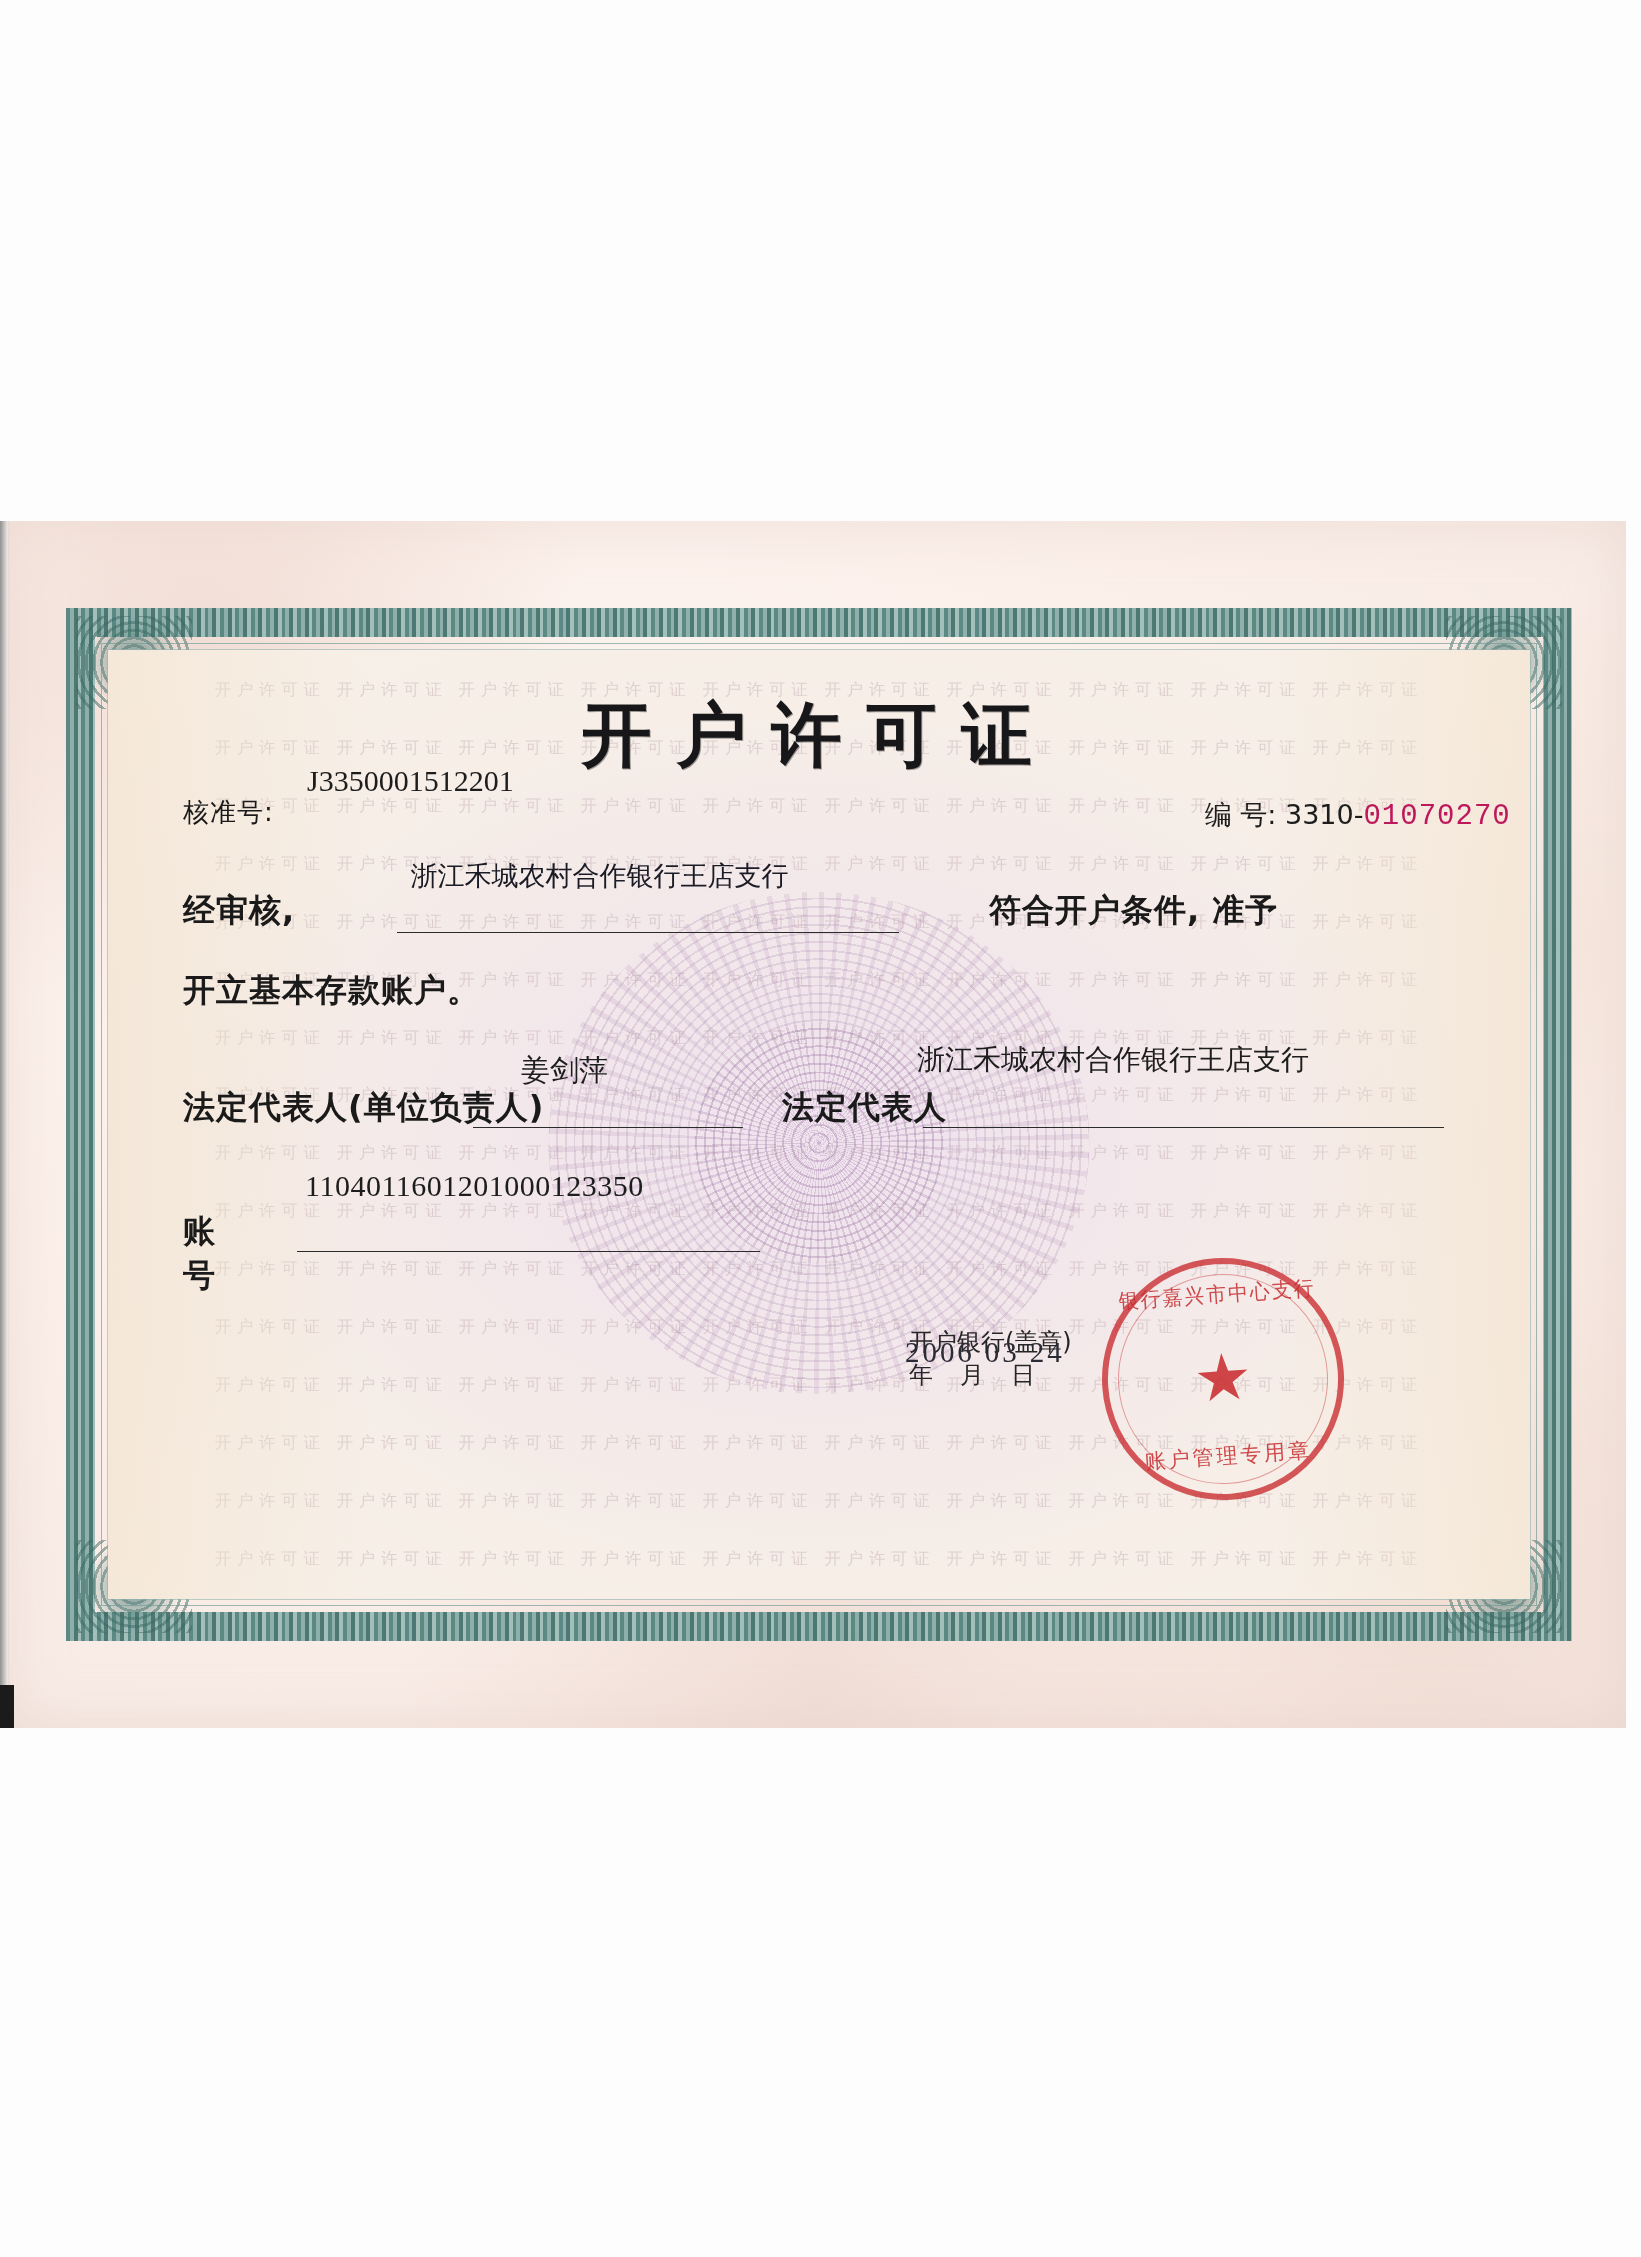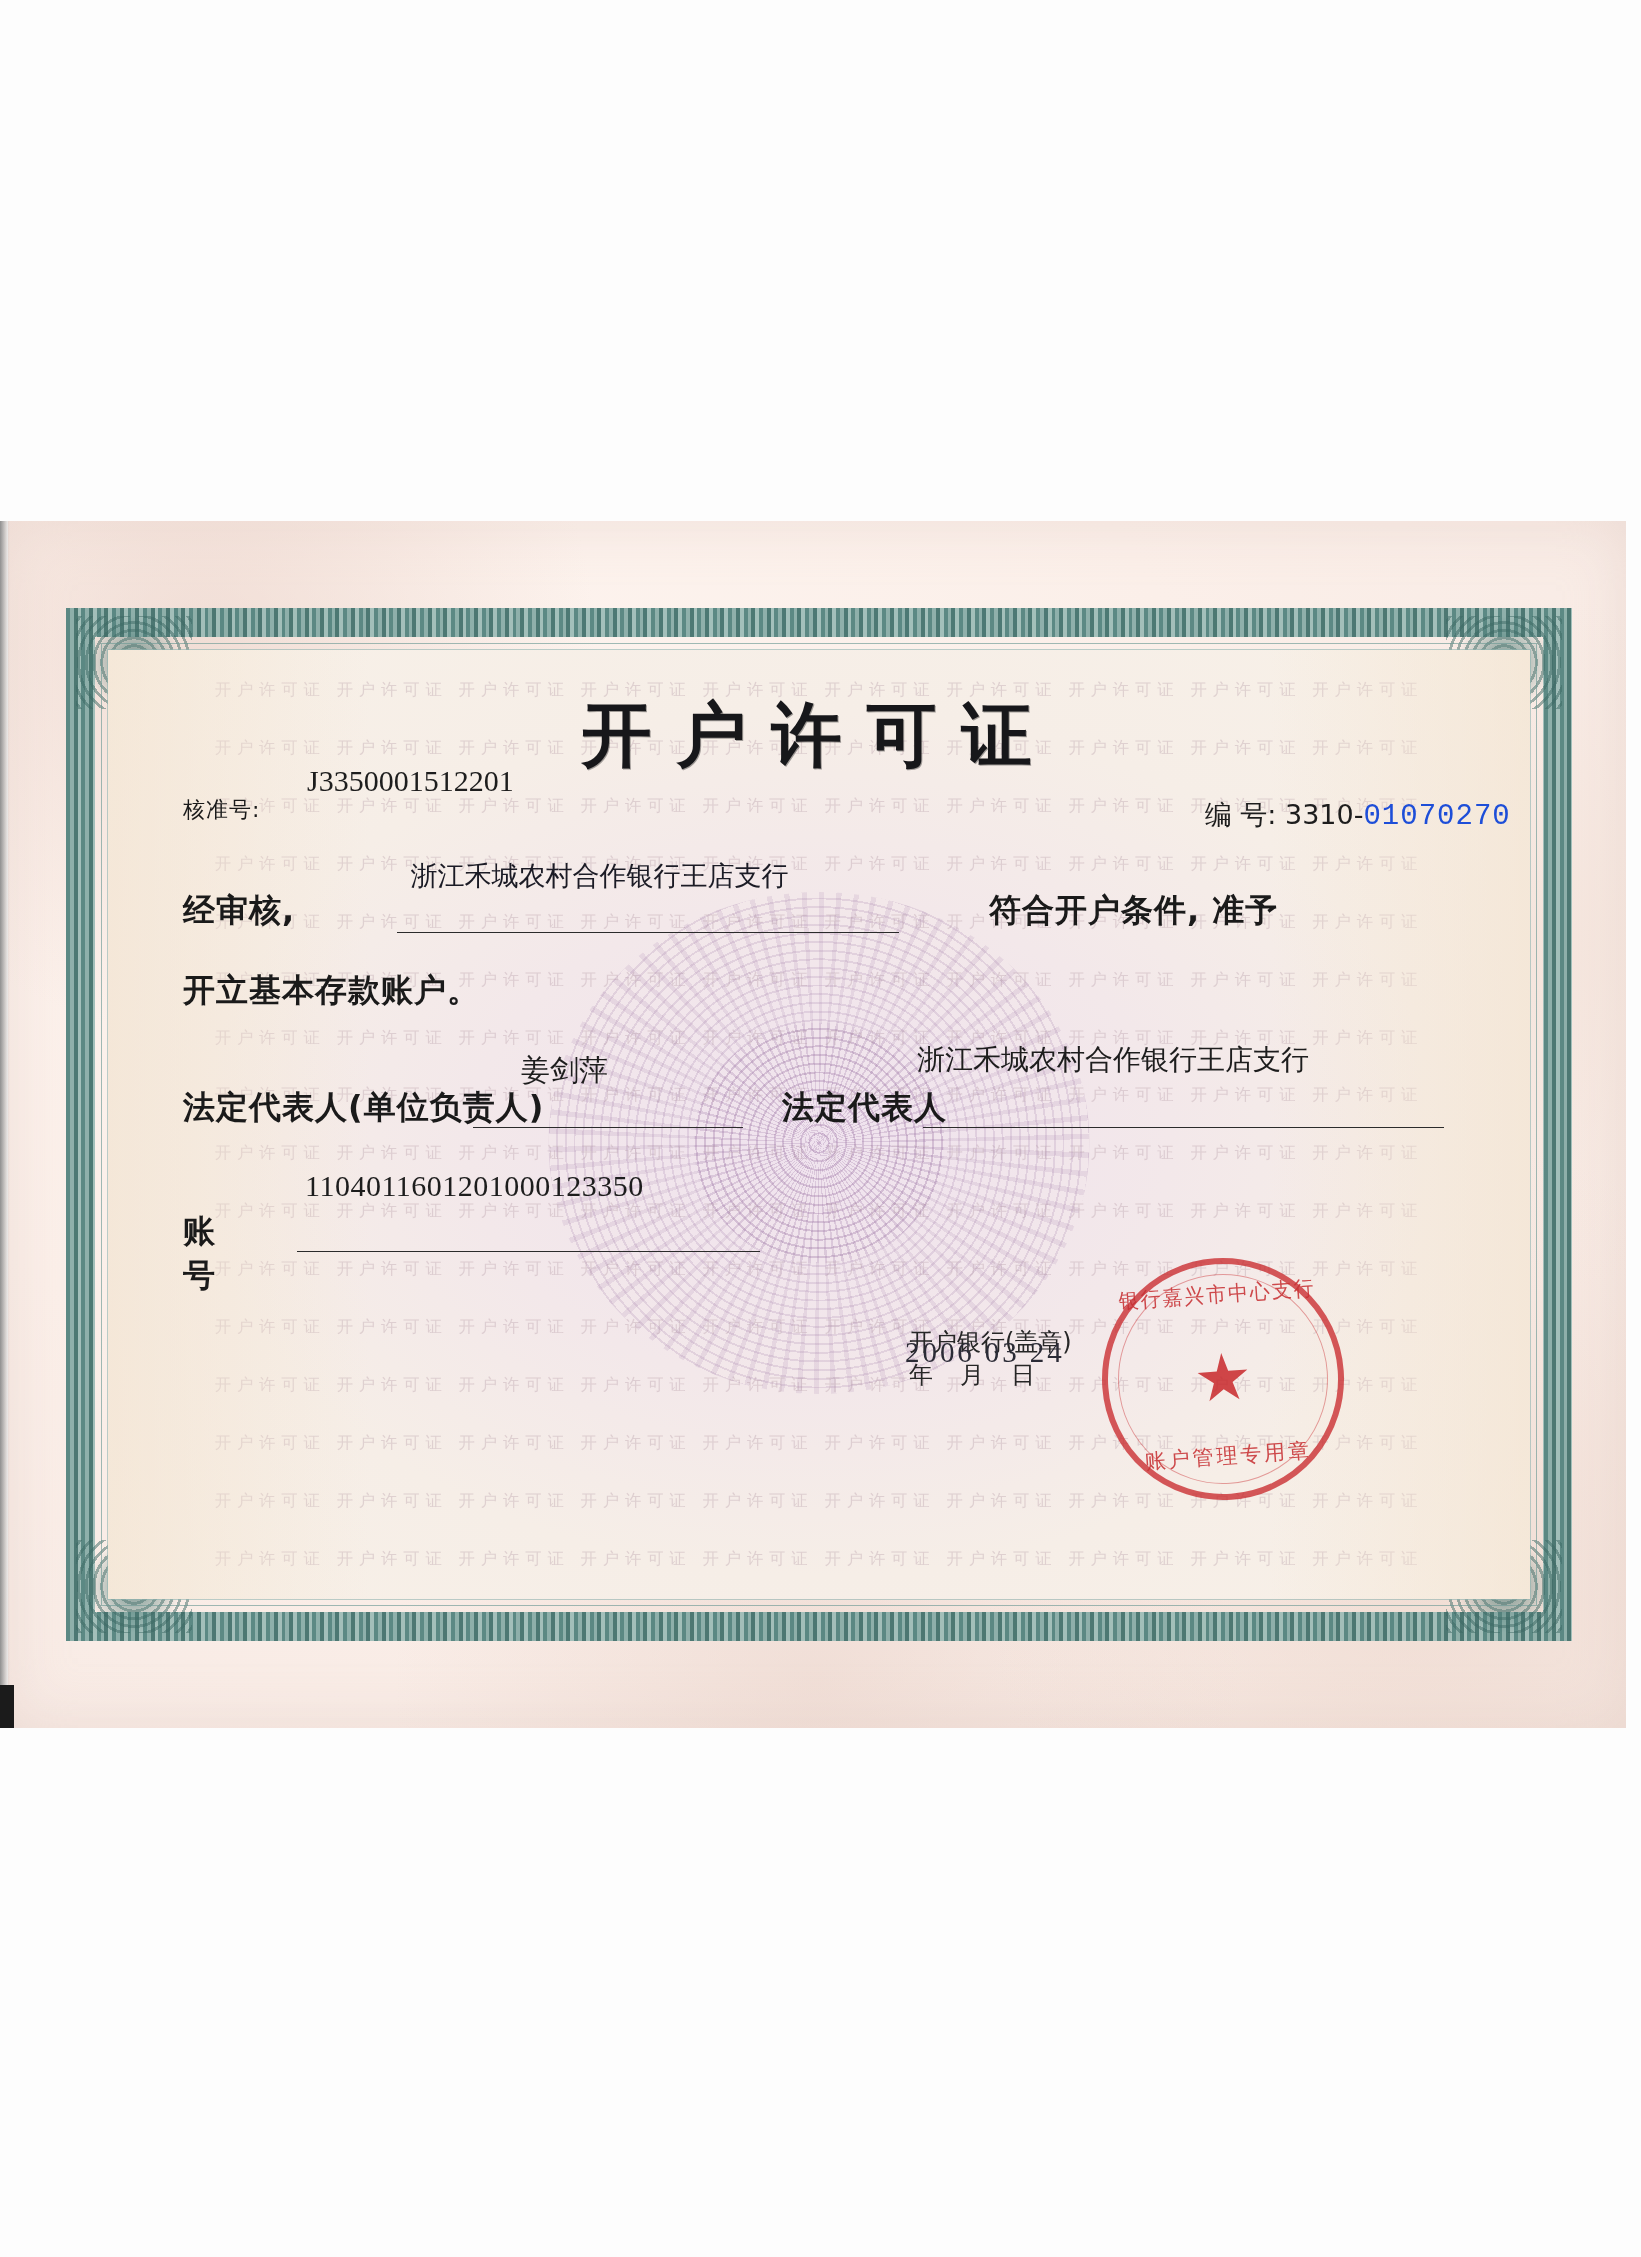--- a/index.html
+++ b/index.html
@@ -192,21 +192,21 @@
     font-size: 70px;
     letter-spacing: 25px;
     color: #17171a;
     text-shadow: 1px 1px 0 rgba(0,0,0,0.35);
   }
 
   .row { position: absolute; }
 
   .lbl {
     font-family: "DejaVu Sans", sans-serif;
-    font-size: 22px;
+    font-size: 26px;
     color: #1a1a1a;
     letter-spacing: 1px;
   }
   .lbl.big {
     font-size: 32px;
     font-weight: bold;
   }
 
   
   #row-approval { left: 75px; top: 145px; }
@@ -226,21 +226,21 @@
     text-align: right;
     white-space: nowrap;
   }
   #serial-prefix {
     font-family: "DejaVu Sans", sans-serif;
     font-size: 27px;
   }
   #serial-code {
     font-family: "Liberation Mono", monospace;
     font-size: 29px;
-    color: #1d4ed8;
+    color: #be185d;
     letter-spacing: 1px;
   }
 
   
   #row-sentence1 { left: 75px; top: 239px; width: 1294px; }
   #sent-lead { }
   #company-line {
     position: absolute;
     left: 214px;
     top: 1.9px;

